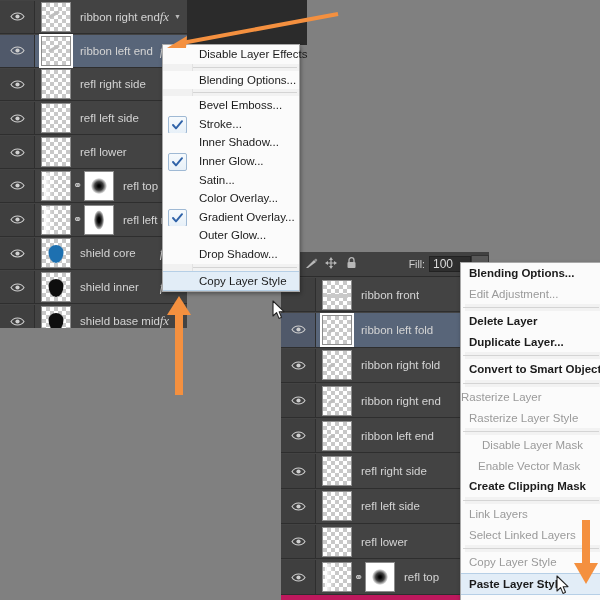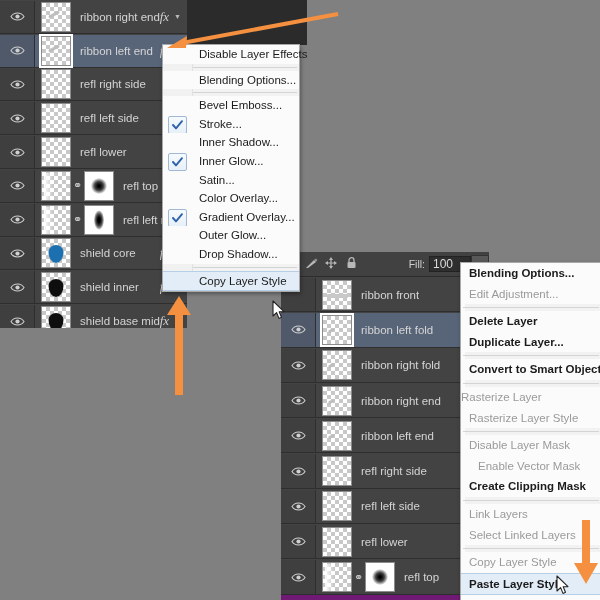--- a/index.html
+++ b/index.html
@@ -15,21 +15,21 @@
   .canvas-dark{
     position:absolute;left:187px;top:0;width:120px;height:45px;
     background:#2b2b2b;
   }
   .canvas-dark2{
     position:absolute;left:180px;top:0;width:8px;height:45px;
     background:#555;
   }
 
   
-  .ps-panel{position:absolute;background:#701a75;overflow:hidden;}
+  .ps-panel{position:absolute;background:#be185d;overflow:hidden;}
   .layer-row{
     position:relative;display:flex;align-items:center;
     height:34px;box-sizing:border-box;
     border-bottom:1px solid #2e2e2e;
     border-top:1px solid #434343;
     background:#434343;
     color:#d4d4d4;font-size:11.5px;
   }
   .layer-row.selected{background:#5b6madd;}
   .layer-row.selected{background:#586579;}
@@ -500,21 +500,21 @@
         <div class="ctx-item disabled" style="padding-left: 8px; height: 20.6px; line-height: 20.6px;"><span>Edit Adjustment...</span></div>
         <div class="ctx-sep" style="margin-left: 2px;"></div>
         <div class="ctx-item bold" style="padding-left: 8px; height: 20.6px; line-height: 20.6px;"><span>Delete Layer</span></div>
         <div class="ctx-item bold" style="padding-left: 8px; height: 20.6px; line-height: 20.6px;"><span>Duplicate Layer...</span></div>
         <div class="ctx-sep" style="margin-left: 2px;"></div>
         <div class="ctx-item bold" style="padding-left: 8px; height: 20.6px; line-height: 20.6px;"><span>Convert to Smart Object</span></div>
         <div class="ctx-sep" style="margin-left: 2px;"></div>
         <div class="ctx-item disabled" style="padding-left: 0; height: 20.6px; line-height: 20.6px;"><span>Rasterize Layer</span></div>
         <div class="ctx-item disabled" style="padding-left: 8px; height: 20.6px; line-height: 20.6px;"><span>Rasterize Layer Style</span></div>
         <div class="ctx-sep" style="margin-left: 2px;"></div>
-        <div class="ctx-item disabled" style="padding-left: 8px; height: 20.6px; line-height: 20.6px;"><span>Disable Layer Mask</span></div>
+        <div class="ctx-item disabled" style="padding-left: 8px; height: 20.6px; line-height: 20.6px; text-align: right;"><span>Disable Layer Mask</span></div>
         <div class="ctx-item disabled" style="padding-left: 17px; height: 20.6px; line-height: 20.6px;"><span>Enable Vector Mask</span></div>
         <div class="ctx-item bold" style="padding-left: 8px; height: 20.6px; line-height: 20.6px;"><span>Create Clipping Mask</span></div>
         <div class="ctx-sep" style="margin-left: 2px;"></div>
         <div class="ctx-item disabled" style="padding-left: 8px; height: 20.6px; line-height: 20.6px;"><span>Link Layers</span></div>
         <div class="ctx-item disabled" style="padding-left: 8px; height: 20.6px; line-height: 20.6px;"><span>Select Linked Layers</span></div>
         <div class="ctx-sep" style="margin-left: 2px;"></div>
         <div class="ctx-item disabled" style="padding-left: 8px; height: 20.6px; line-height: 20.6px;"><span>Copy Layer Style</span></div>
         <div class="ctx-item bold hl" style="padding-left: 8px; height: 20.6px; line-height: 20.6px;"><span>Paste Layer Style</span></div>
         <div class="ctx-item disabled" style="padding-left: 8px; height: 20.6px; line-height: 20.6px;"><span>Clear Layer Style</span></div>
       </div>

